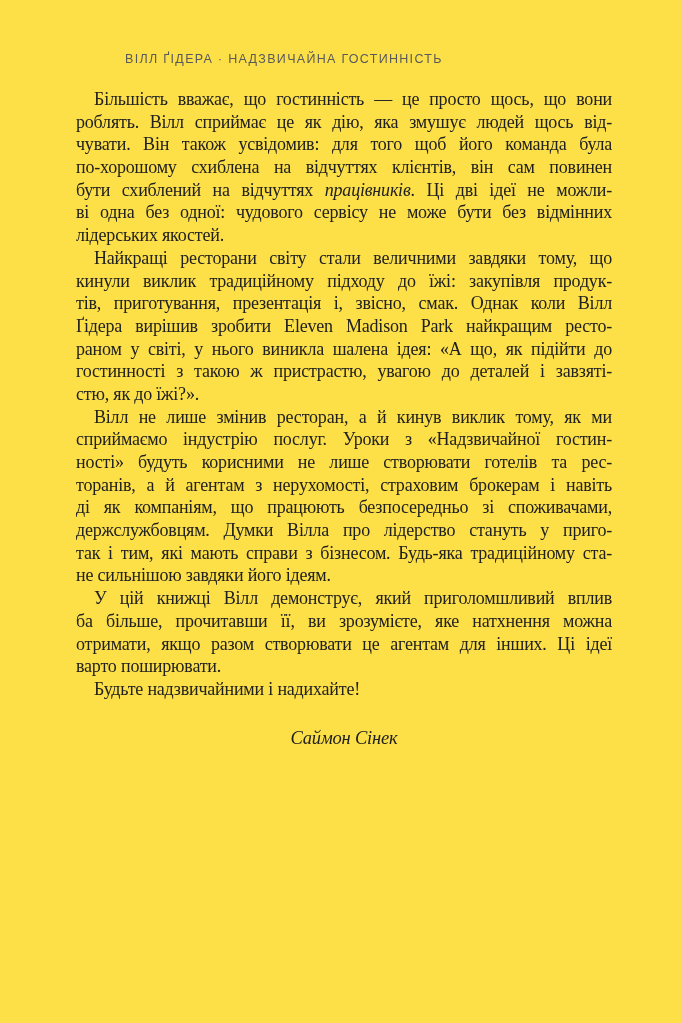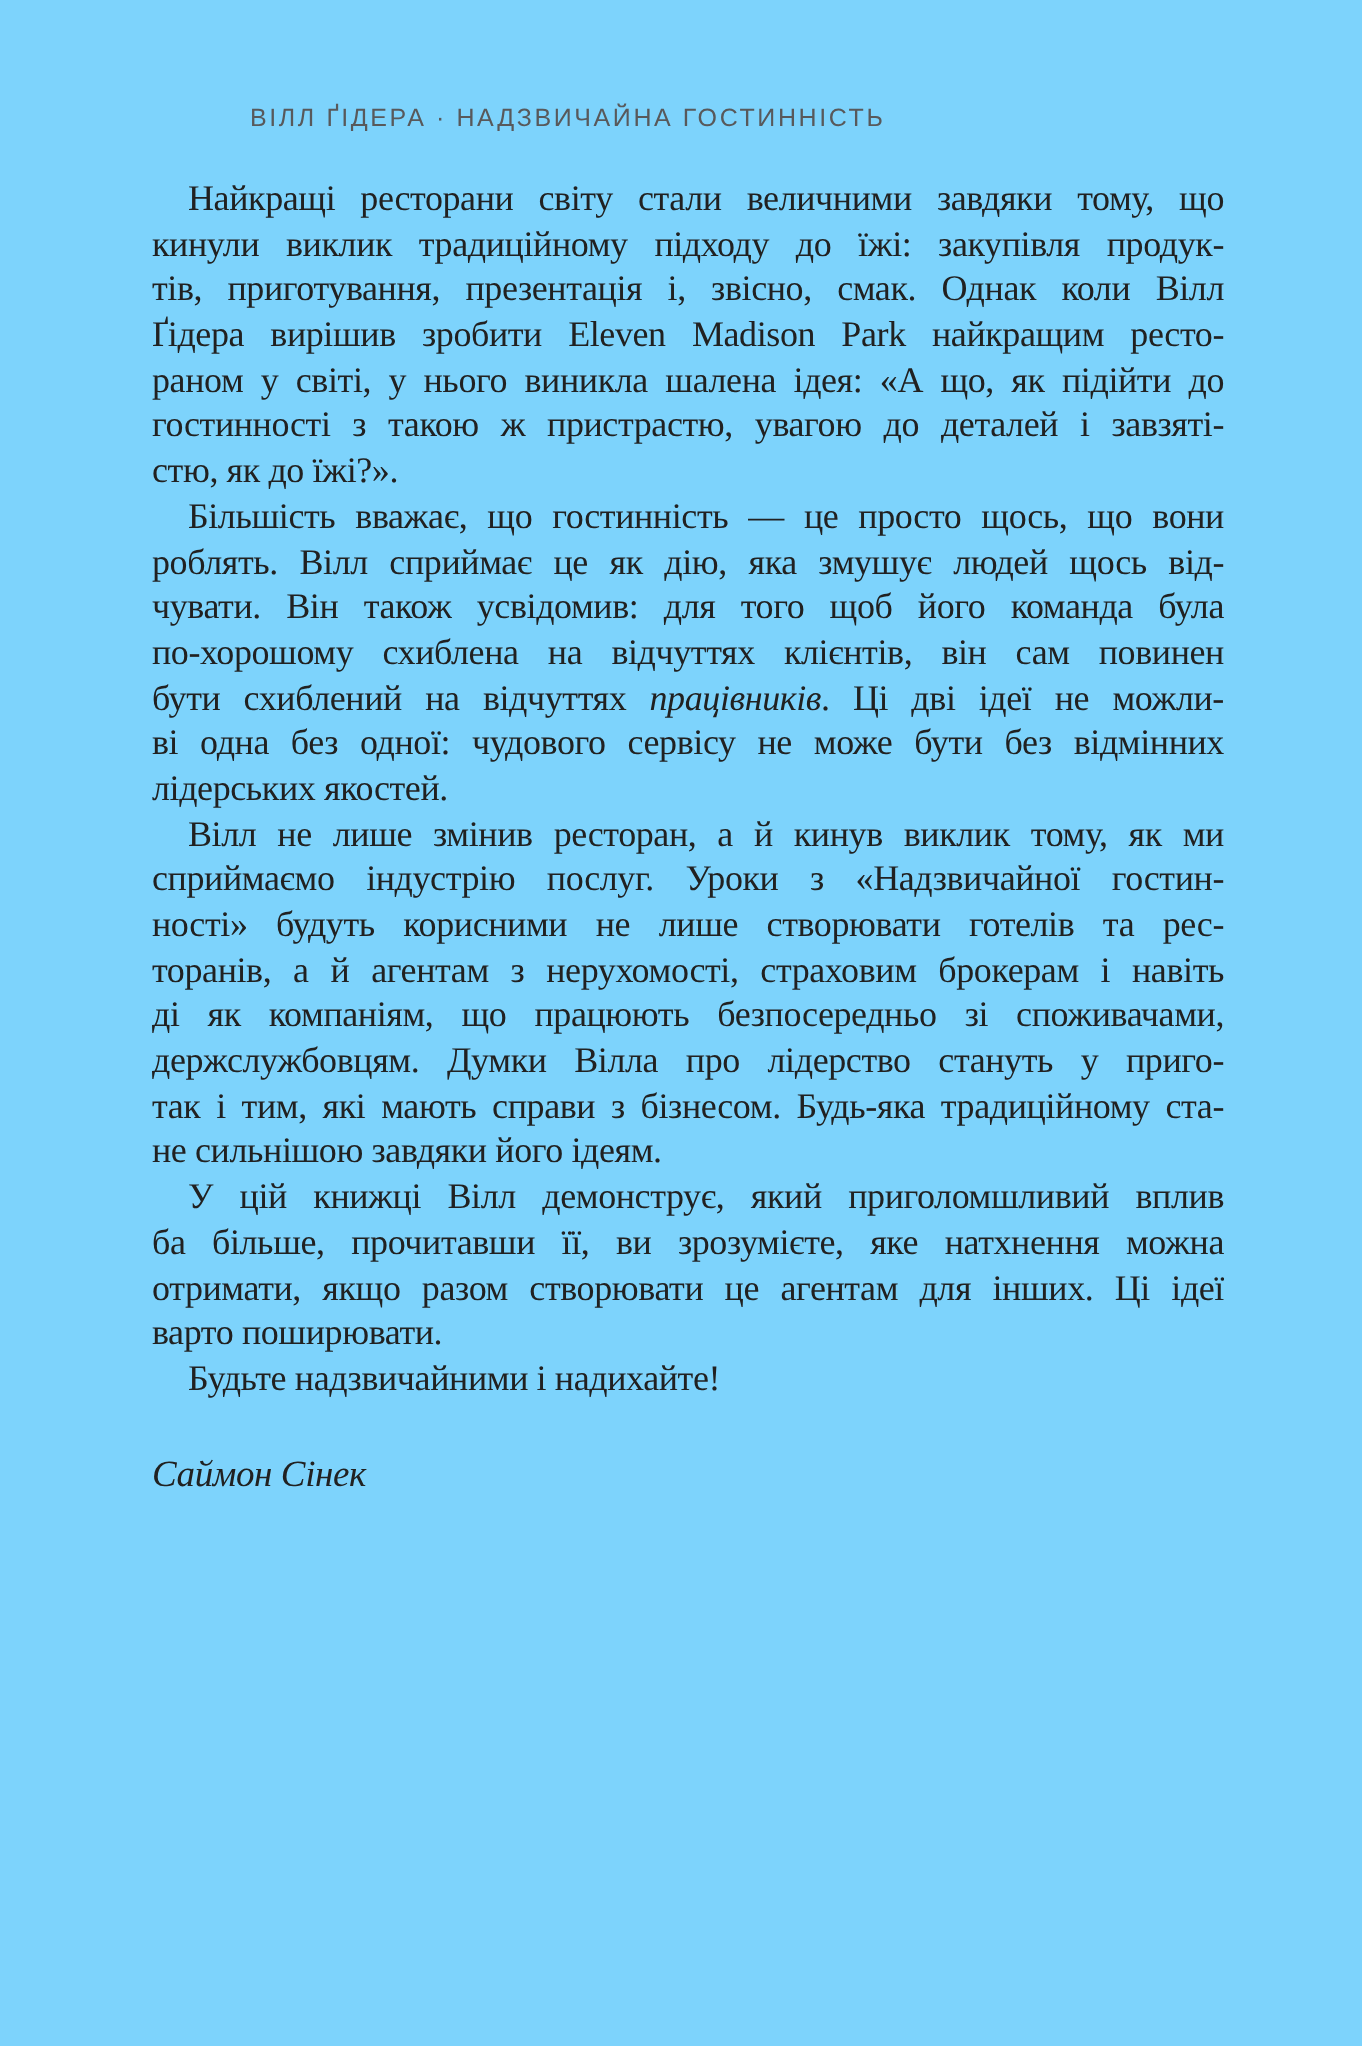--- a/index.html
+++ b/index.html
@@ -45,51 +45,51 @@
     overflow: hidden;
   }
   .line.first { text-indent: 18px; }
   .line.last {
     text-align: left;
     text-align-last: left;
   }
   .it { font-style: italic; }
   .signature {
     margin-top: 26px;
-    text-align: left;
+    text-align: center;
     font-style: italic;
     font-size: 18.5px;
     color: #212121;
   }
 </style>
 </head>
 <body>
 
-<div class="page" style="background: #7dd3fc;">
+<div class="page" style="background: #fde047;">
   <div class="running-header" style="color: rgb(88, 89, 91);">ВІЛЛ ҐІДЕРА · НАДЗВИЧАЙНА ГОСТИННІСТЬ</div>
 
   <div class="text-block" style="color: rgb(33, 33, 33);">
     <div>
+        <div class="para">
+          <div class="line first"><span>Більшість вважає, що гостинність — це просто щось, що вони</span></div>
+          <div class="line"><span>роблять. Вілл сприймає це як дію, яка змушує людей щось від-</span></div>
+          <div class="line"><span>чувати. Він також усвідомив: для того щоб його команда була</span></div>
+          <div class="line"><span>по-хорошому схиблена на відчуттях клієнтів, він сам повинен</span></div>
+          <div class="line"><span>бути схиблений на відчуттях </span><span class="it">працівників</span><span>. Ці дві ідеї не можли-</span></div>
+          <div class="line"><span>ві одна без одної: чудового сервісу не може бути без відмінних</span></div>
+          <div class="line last"><span>лідерських якостей.</span></div>
+        </div>
         <div class="para">
           <div class="line first"><span>Найкращі ресторани світу стали величними завдяки тому, що</span></div>
           <div class="line"><span>кинули виклик традиційному підходу до їжі: закупівля продук-</span></div>
           <div class="line"><span>тів, приготування, презентація і, звісно, смак. Однак коли Вілл</span></div>
           <div class="line"><span>Ґідера вирішив зробити Eleven Madison Park найкращим ресто-</span></div>
           <div class="line"><span>раном у світі, у нього виникла шалена ідея: «А що, як підійти до</span></div>
           <div class="line"><span>гостинності з такою ж пристрастю, увагою до деталей і завзяті-</span></div>
           <div class="line last"><span>стю, як до їжі?».</span></div>
-        </div>
-        <div class="para">
-          <div class="line first"><span>Більшість вважає, що гостинність — це просто щось, що вони</span></div>
-          <div class="line"><span>роблять. Вілл сприймає це як дію, яка змушує людей щось від-</span></div>
-          <div class="line"><span>чувати. Він також усвідомив: для того щоб його команда була</span></div>
-          <div class="line"><span>по-хорошому схиблена на відчуттях клієнтів, він сам повинен</span></div>
-          <div class="line"><span>бути схиблений на відчуттях </span><span class="it">працівників</span><span>. Ці дві ідеї не можли-</span></div>
-          <div class="line"><span>ві одна без одної: чудового сервісу не може бути без відмінних</span></div>
-          <div class="line last"><span>лідерських якостей.</span></div>
         </div>
         <div class="para">
           <div class="line first"><span>Вілл не лише змінив ресторан, а й кинув виклик тому, як ми</span></div>
           <div class="line"><span>сприймаємо індустрію послуг. Уроки з «Надзвичайної гостин-</span></div>
           <div class="line"><span>ності» будуть корисними не лише створювати готелів та рес-</span></div>
           <div class="line"><span>торанів, а й агентам з нерухомості, страховим брокерам і навіть</span></div>
           <div class="line"><span>ді як компаніям, що працюють безпосередньо зі споживачами,</span></div>
           <div class="line"><span>держслужбовцям. Думки Вілла про лідерство стануть у приго-</span></div>
           <div class="line"><span>так і тим, які мають справи з бізнесом. Будь-яка традиційному ста-</span></div>
           <div class="line last"><span>не сильнішою завдяки його ідеям.</span></div>

